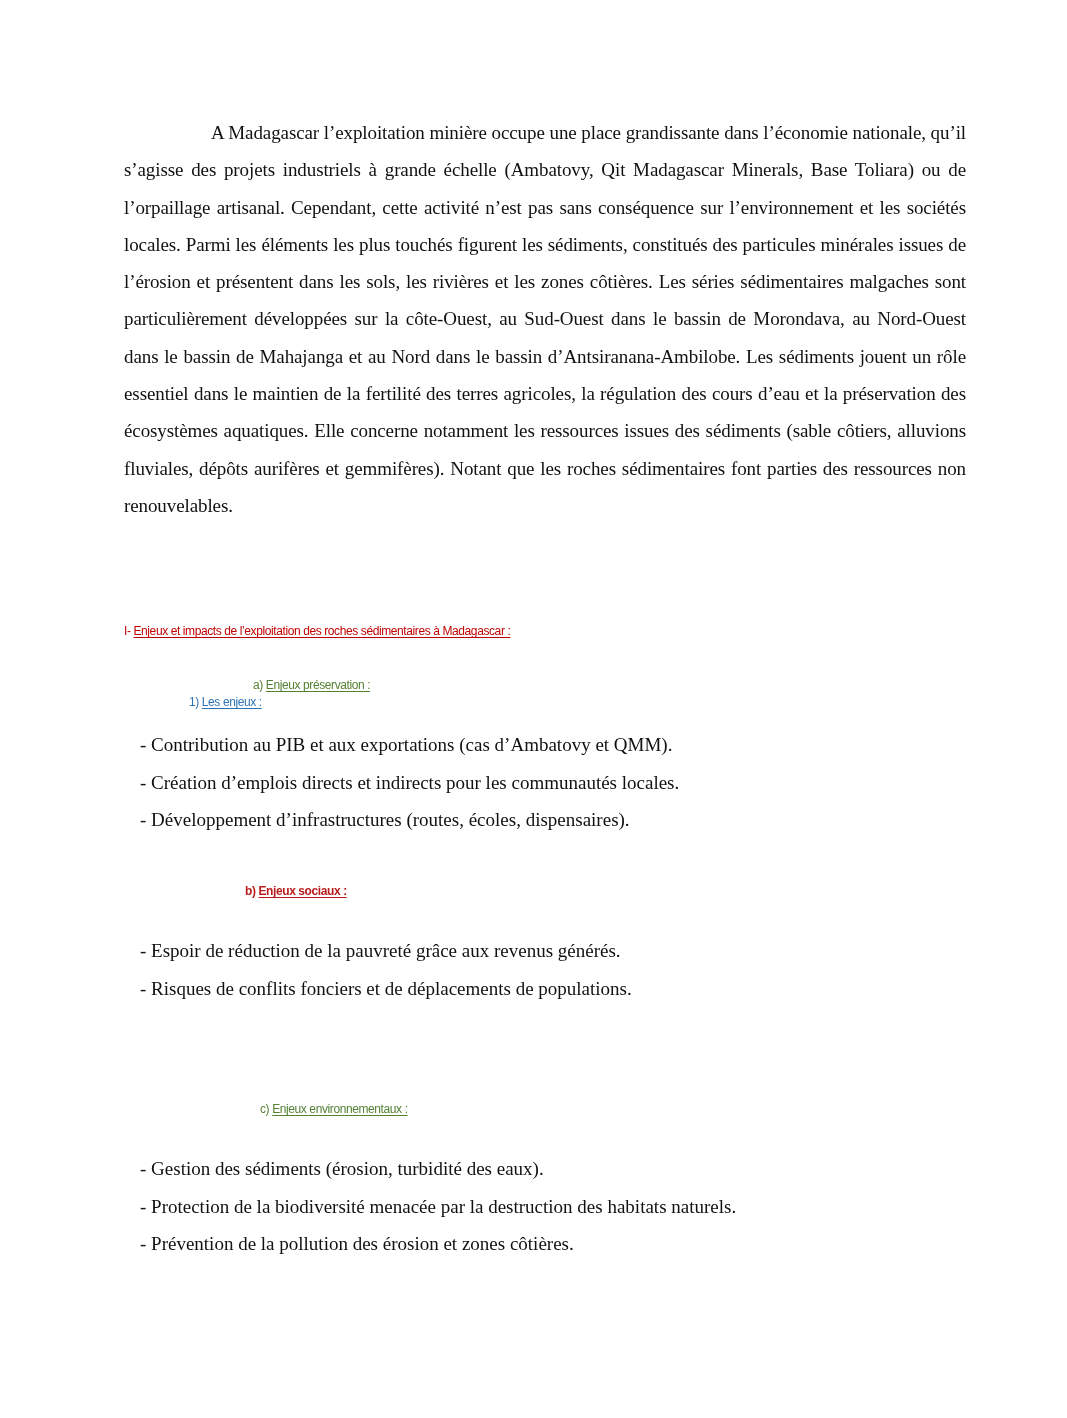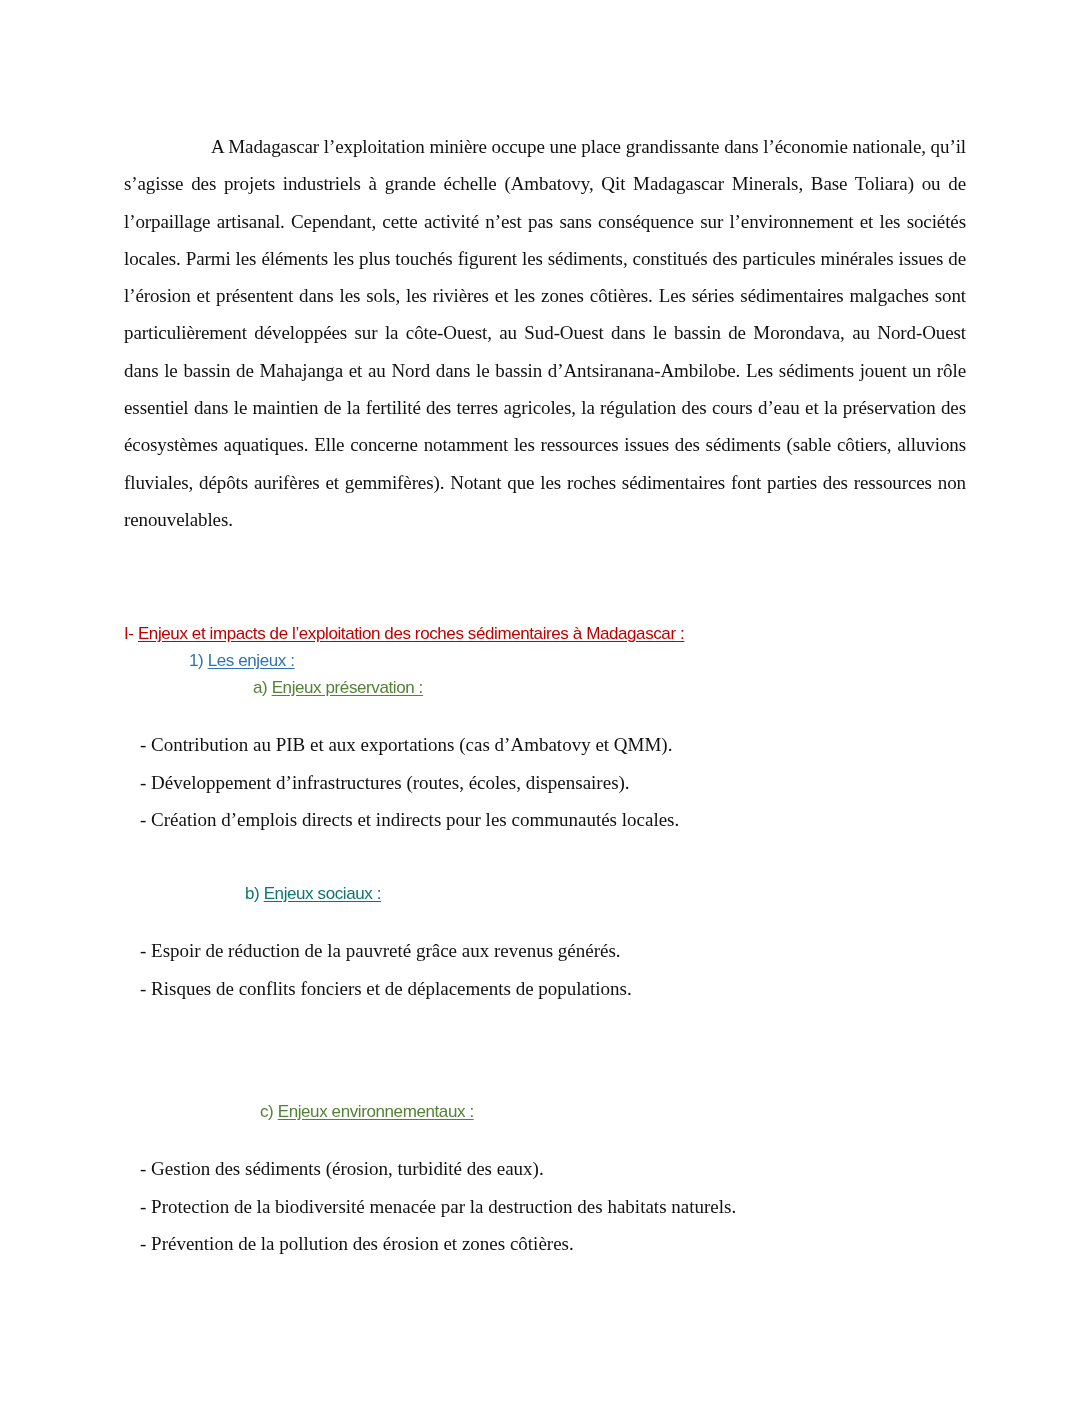--- a/index.html
+++ b/index.html
@@ -16,37 +16,37 @@
     }
     .page {
       position: absolute;
       left: 0; top: 0;
       width: 1067px;
       height: 1418px;
     }
     .intro {
       position: absolute;
       left: 124px;
-      top: 128px;
+      top: 114px;
       width: 842px;
       font-family: "Liberation Serif", serif;
       font-size: 19px;
       line-height: 37.3px;
       text-align: justify;
       margin: 0;
       letter-spacing: -0.1px;
     }
     .intro .indent {
       display: inline-block;
       width: 87px;
     }
     .heading {
       position: absolute;
       font-family: "Liberation Sans", sans-serif;
-      font-size: 17px;
+      font-size: 12px;
       white-space: nowrap;
       margin: 0;
       letter-spacing: -0.4px;
     }
     .heading .u { text-decoration: underline; text-underline-offset: 2px; }
     .h1 { left: 124px; top: 624px; color: #c00000; }
     .h2 { left: 189px; top: 651px; color: #2e74b5; }
     .h3a { left: 253px; top: 678px; color: #538135; }
     .h3b { left: 245px; top: 884px; color: #538135; }
     .h3c { left: 260px; top: 1102px; color: #538135; }
@@ -69,34 +69,34 @@
 <body>
 
 <div class="page">
 
   <p class="intro"><span class="indent"></span><span>A Madagascar l’exploitation minière occupe une place grandissante dans l’économie nationale, qu’il s’agisse des projets industriels à grande échelle (Ambatovy, Qit Madagascar Minerals, Base Toliara) ou de l’orpaillage artisanal. Cependant, cette activité n’est pas sans conséquence sur l’environnement et les sociétés locales. Parmi les éléments les plus touchés figurent les sédiments, constitués des particules minérales issues de l’érosion et présentent dans les sols, les rivières et les zones côtières. Les séries sédimentaires malgaches sont particulièrement développées sur la côte-Ouest, au Sud-Ouest dans le bassin de Morondava, au Nord-Ouest dans le bassin de Mahajanga et au Nord dans le bassin d’Antsiranana-Ambilobe. Les sédiments jouent un rôle essentiel dans le maintien de la fertilité des terres agricoles, la régulation des cours d’eau et la préservation des écosystèmes aquatiques. Elle concerne notamment les ressources issues des sédiments (sable côtiers, alluvions fluviales, dépôts aurifères et gemmifères). Notant que les roches sédimentaires font parties des ressources non renouvelables.</span></p>
 
   <div class="heading h1" style="color: rgb(192, 0, 0);">
     <span>I- </span><span class="u">Enjeux et impacts de l’exploitation des roches sédimentaires  à Madagascar :</span>
   </div>
 
-  <div class="heading h2" style="color: rgb(46, 116, 181);">
+  <div class="heading h2" style="color: rgb(46, 116, 181); margin-top: 44px;">
     <span>1) </span><span class="u">Les enjeux  :</span>
   </div>
 
   <div class="heading h3a" style="color: rgb(83, 129, 53);">
     <span>a) </span><span class="u">Enjeux préservation :</span>
   </div>
   <ul class="bullets b1">
     <li>- Contribution au PIB et aux exportations (cas d’Ambatovy et QMM).</li>
+    <li>- Création d’emplois directs et indirects pour les communautés locales.</li>
     <li>- Développement d’infrastructures (routes, écoles, dispensaires).</li>
-    <li>- Création d’emplois directs et indirects pour les communautés locales.</li>
   </ul>
 
-  <div class="heading h3b" style="color: #0f766e;">
+  <div class="heading h3b" style="color: #b91c1c; font-weight: bold;">
     <span>b) </span><span class="u">Enjeux sociaux :</span>
   </div>
   <ul class="bullets b2">
     <li>- Espoir de réduction de la pauvreté grâce aux revenus générés.</li>
     <li>- Risques de conflits fonciers et de déplacements de populations.</li>
   </ul>
 
   <div class="heading h3c" style="color: rgb(83, 129, 53);">
     <span>c) </span><span class="u">Enjeux environnementaux :</span>
   </div>

